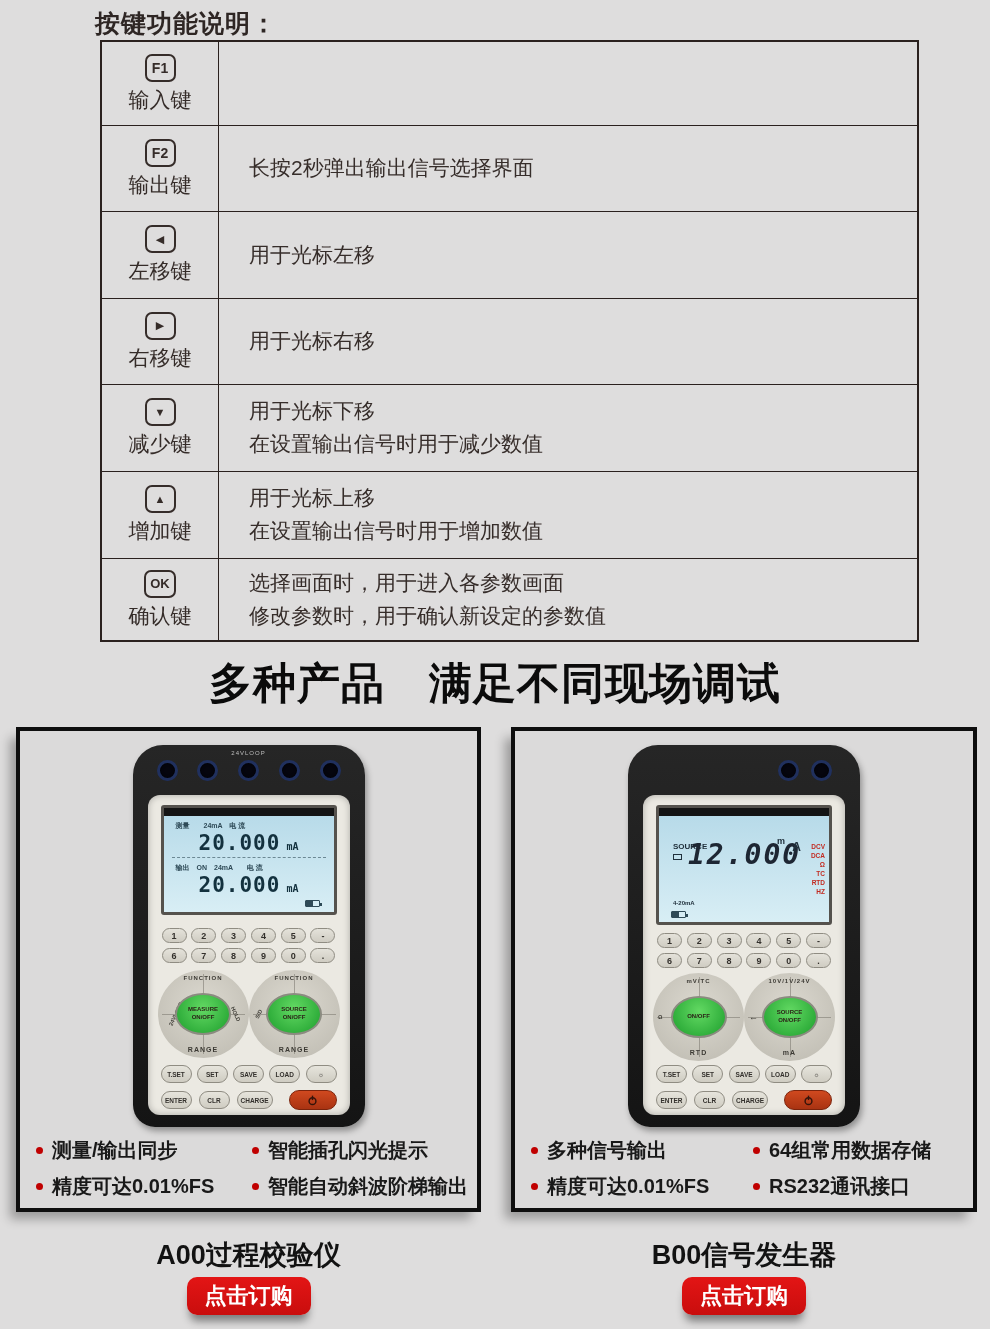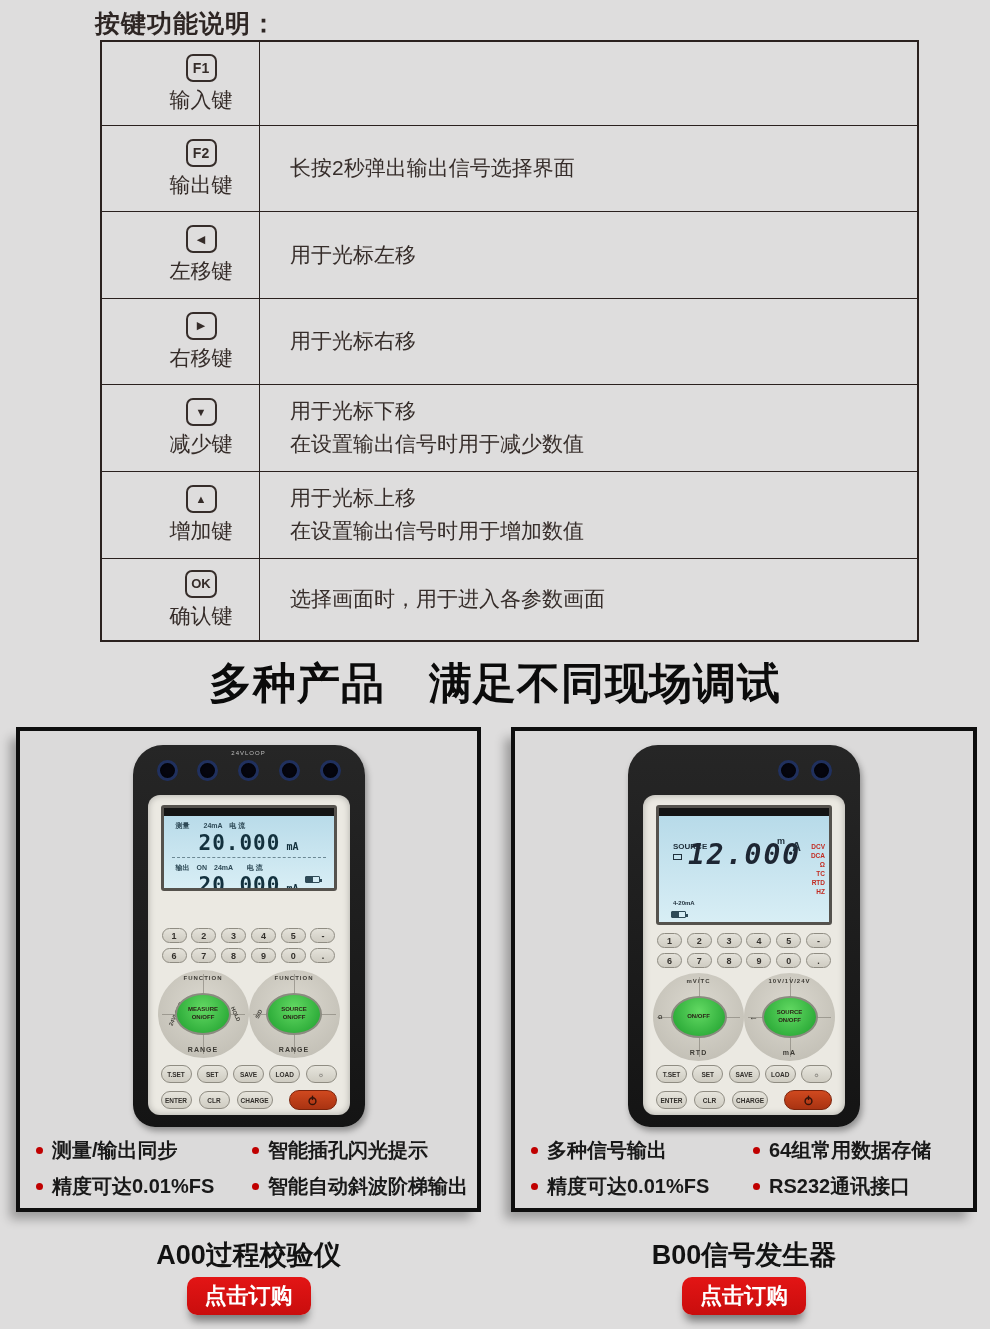--- a/index.html
+++ b/index.html
@@ -11,21 +11,21 @@
   
   .page-title {
     position:absolute; left:95px; top:7px; font-size:25px; font-weight:bold;
     color:#2e2624; letter-spacing:1px;
   }
   
   .key-table {
     position:absolute; left:100px; top:40px; width:819px; height:602px;
     border:2px solid #2a211e; display:flex; flex-direction:column;
   }
-  .kt-row { display:flex; flex:0 0 auto; border-top:1.5px solid #2a211e;padding-left:41px; }
+  .kt-row { display:flex; flex:0 0 auto; border-top:1.5px solid #2a211e; }
   .kt-row:first-child { border-top:none; }
   .kt-key {
     width:117px; flex:0 0 117px; border-right:1.5px solid #2a211e;
     display:flex; flex-direction:column; align-items:center; justify-content:center; gap:4px;
   }
   .kicon {
     display:inline-flex; align-items:center; justify-content:center;
     min-width:31px; height:28px; padding:0 4px;
     border:2.5px solid #352c29; border-radius:7px;
     font-weight:bold; font-size:14px; color:#352c29; line-height:1;
@@ -84,21 +84,21 @@
   .ports.two { left:auto; right:28px; gap:12px; }
   .port {
     width:21px; height:21px; border-radius:50%; background:#05050e;
     border:3px solid #20305e; box-shadow:inset 0 0 3px #000;
   }
   .plate {
     position:absolute; top:50px; left:15px; right:15px; bottom:12px;
     background:#ebe9e2; border-radius:12px; box-shadow:inset 0 0 7px rgba(0,0,0,.28);
   }
   .screen {
-    position:absolute; top:10px; left:13px; right:13px; height:86px;
+    position:absolute; top:10px; left:13px; right:13px; height:110px;
     background:linear-gradient(#b5d9e8,#d8eef5); border:3px solid #55524d; border-radius:3px; overflow:hidden;
   }
   .bezel-bar { position:absolute; top:0; left:0; right:0; height:8px; background:#141414; }
   
   .lcd-a { position:absolute; top:10px; left:6px; right:6px; bottom:2px; color:#2e4a57; }
   .lcd-small { display:flex; gap:12px; font-size:7px; font-weight:bold; padding:3px 4px 0 6px; }
   .lcd-value { display:flex; align-items:baseline; justify-content:center; gap:6px;
     font-family:"DejaVu Sans Mono",monospace; font-weight:bold; color:#13313e; }
   .lcd-value .num { font-size:21px; letter-spacing:1px; }
   .lcd-value .unit { font-size:10px; }
@@ -225,20 +225,21 @@
         <div>在设置输出信号时用于增加数值</div>
       </div>
   </div>
   <div class="kt-row" style="flex:1">
     <div class="kt-key">
       <span class="kicon" style="font-size:13px">OK</span>
       <span class="klabel">确认键</span>
     </div>
     <div class="kt-desc">
         <div>选择画面时，用于进入各参数画面</div>
+        <div>修改参数时，用于确认新设定的参数值</div>
       </div>
   </div>
 </div>
 
 <div class="section-heading">多种产品　满足不同现场调试</div>
 
 <div class="card left">
   <div class="device-wrap">
     <div class="device">
       <div class="dev-top-label">24VLOOP</div>

